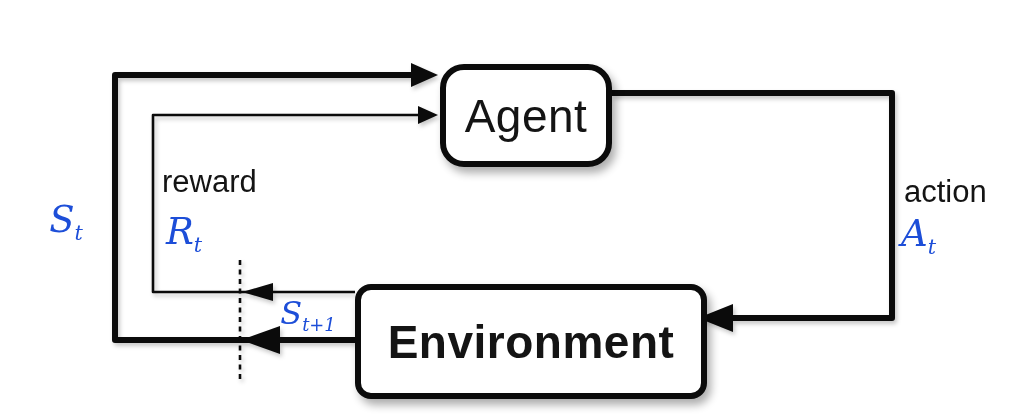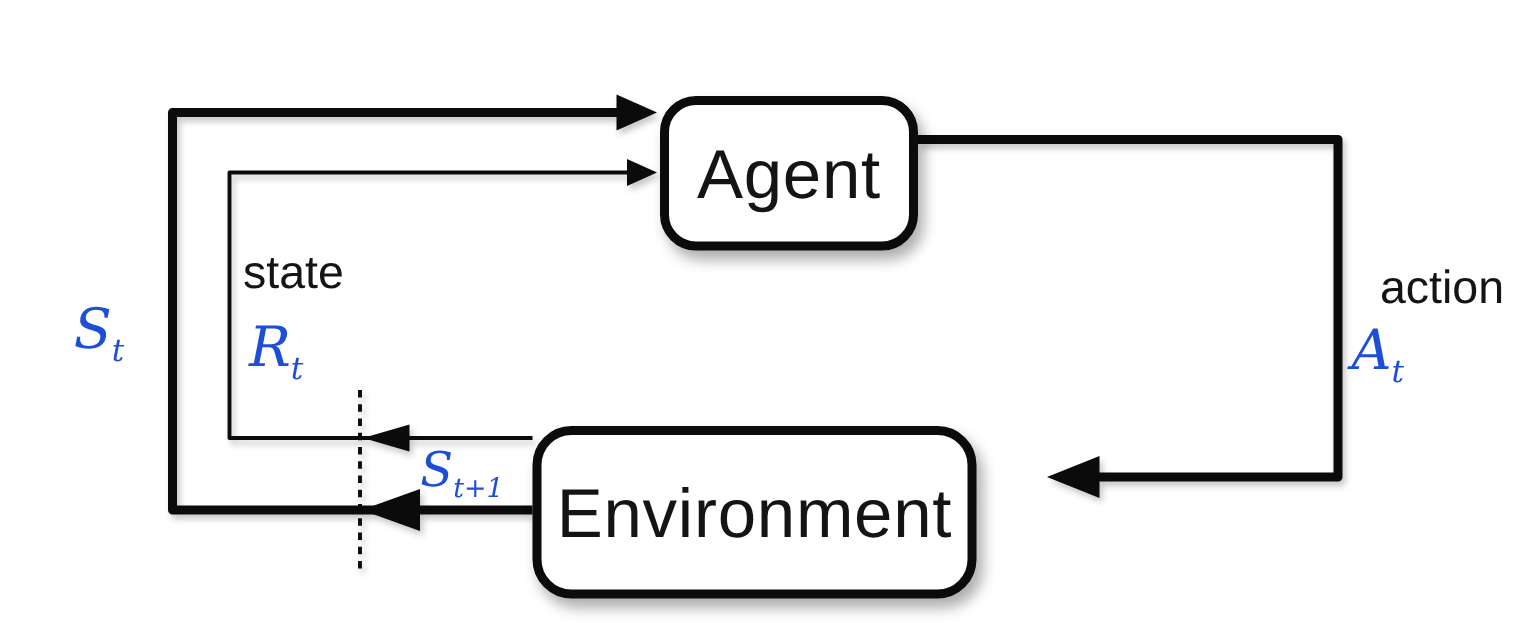--- a/index.html
+++ b/index.html
@@ -12,37 +12,37 @@
     filter: drop-shadow(2px 3px 2px rgba(0,0,0,0.22));
   }
   .box {
     position:absolute; box-sizing:border-box; background:#ffffff;
     border:6px solid #0b0b0b; display:flex; align-items:center; justify-content:center;
     color:#141414; font-size:46px; letter-spacing:0.5px;
     box-shadow:4px 6px 9px rgba(0,0,0,0.32);
     margin-top:24px;
   }
   .box.agent { left:440px; top:40px;  width:172px; height:103px; border-radius:24px; }
-  .box.env   { left:355px; top:260px; width:296px; height:115px; border-radius:26px; }
+  .box.env   { left:355px; top:260px; width:352px; height:115px; border-radius:16px;font-weight:bold; }
 
   .word {
     position:absolute; font-size:31px; color:#141414; white-space:nowrap;
   }
   .math {
     position:absolute; font-family:"DejaVu Serif", serif; font-style:italic;
     font-size:37px; color:#1d4ed8; white-space:nowrap;
   }
   .math sub { font-size:0.56em; line-height:0; }
   .math.small { font-size:32px; }
 
   .lbl-state       { left:22px;  top:162px; width:88px;  text-align:center; }
   .sym-state       { left:22px;  top:198px; width:88px;  text-align:center; }
   .lbl-reward      { left:162px; top:164px; }
   .sym-reward      { left:166px; top:210px; }
-  .lbl-action      { left:904px; top:174px;margin-left:16px; }
+  .lbl-action      { left:904px; top:174px; }
   .sym-action      { left:901px; top:212px; }
   .sym-next-reward { left:256px; top:248px; width:104px; text-align:center; }
   .sym-next-state  { left:256px; top:294px; width:104px; text-align:center; }
 </style>
 </head>
 <body>
 
 <div class="diagram">
 
   <svg class="wires" width="1025" height="415" viewBox="0 0 1025 415">
@@ -62,21 +62,21 @@
     <polygon points="698,318 733,304 733,332" fill="#0b0b0b"></polygon>
   </svg>
 
   <div class="box agent">Agent</div>
   <div class="box env">Environment</div>
 
   <div class="math sym-state">
     <span>S</span><sub>t</sub>
   </div>
 
-  <div class="word lbl-reward">state</div>
+  <div class="word lbl-reward">reward</div>
   <div class="math sym-reward">
     <span>R</span><sub>t</sub>
   </div>
 
   <div class="word lbl-action">action</div>
   <div class="math sym-action">
     <span>A</span><sub>t</sub>
   </div>
 
   <div class="math small sym-next-state">

